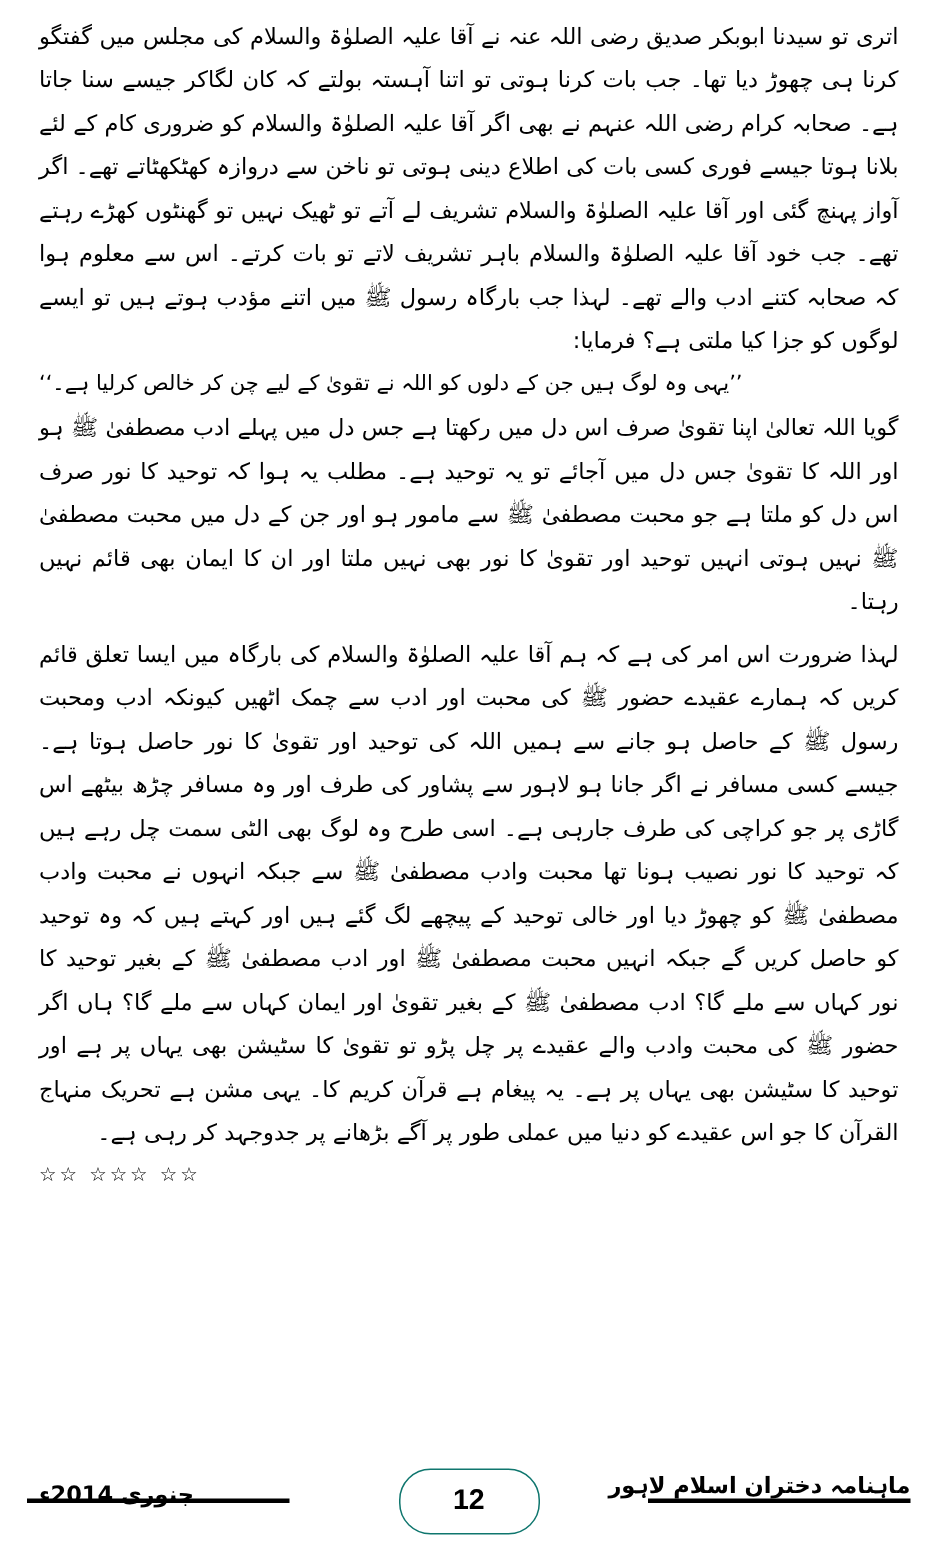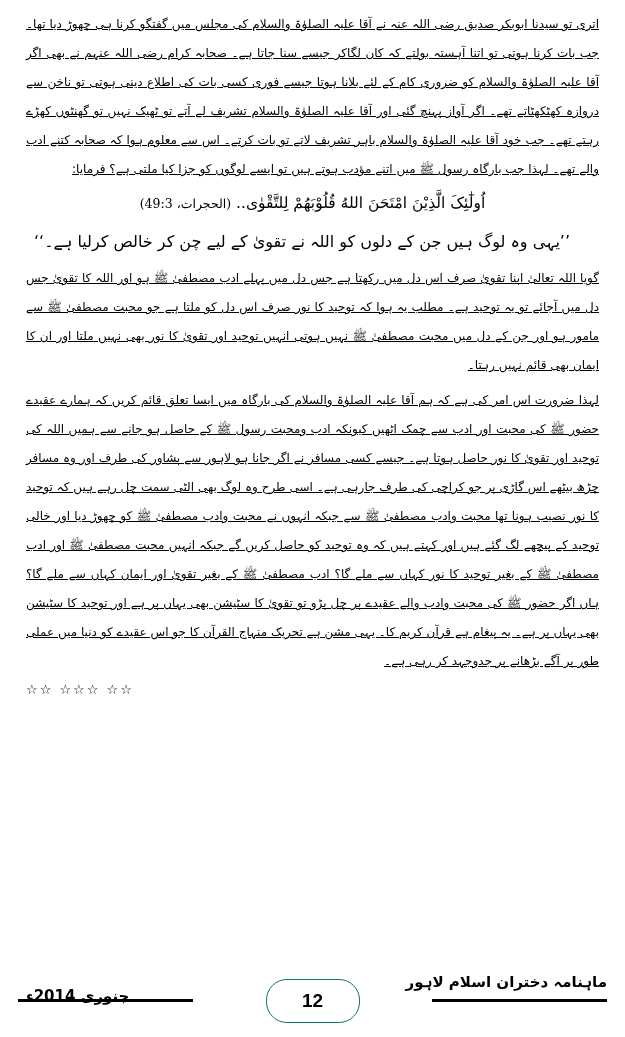--- a/index.html
+++ b/index.html
@@ -21,42 +21,41 @@
     position: absolute;
     left: 26px;
     top: 10px;
     width: 573px;
     height: 930px;
     direction: rtl;
     text-align: justify;
   }
   p.para {
     margin: 0 0 0 0;
-    font-size: 12px;
+    font-size: 15px;
     line-height: 29px;
     text-align: justify;
     text-justify: inter-word;
     direction: rtl;
     unicode-bidi: isolate;
-    text-decoration: underline;
   }
   .verse {
     margin: 4px 0 2px 0;
     font-size: 15.5px;
     line-height: 30px;
     text-align: center;
     direction: rtl;
     font-family: "DejaVu Serif", serif;
   }
   .verse .ref {
     font-size: 12.5px;
   }
   .quote-line {
-    margin: 8px;
-    font-size: 16px;
+    margin: 0;
+    font-size: 14px;
     line-height: 29px;
     text-align: left;
     direction: rtl;
   }
   .spacer-sm { height: 6px; }
   .stars {
     text-align: left;
     direction: rtl;
     font-size: 13px;
     letter-spacing: 2px;
@@ -108,40 +107,36 @@
     left: 26px;
     top: 22px;
     font-size: 15px;
     font-weight: bold;
     direction: rtl;
     font-family: "DejaVu Sans", sans-serif;
   }
   .footer-right-text {
     position: absolute;
     right: 18px;
-    top: 8px;
+    top: 16px;
     font-size: 15px;
     font-weight: bold;
     direction: rtl;
     font-family: "DejaVu Sans", sans-serif;
   }
 </style>
 </head>
 <body>
 
 <div class="page">
 
   <div class="body-area">
 
     <p class="para">اتری تو سیدنا ابوبکر صدیق رضی اللہ عنہ نے آقا علیہ الصلوٰۃ والسلام کی مجلس میں گفتگو کرنا ہی چھوڑ دیا تھا۔ جب بات کرنا ہوتی تو اتنا آہستہ بولتے کہ کان لگاکر جیسے سنا جاتا ہے۔ صحابہ کرام رضی اللہ عنہم نے بھی اگر آقا علیہ الصلوٰۃ والسلام کو ضروری کام کے لئے بلانا ہوتا جیسے فوری کسی بات کی اطلاع دینی ہوتی تو ناخن سے دروازہ کھٹکھٹاتے تھے۔ اگر آواز پہنچ گئی اور آقا علیہ الصلوٰۃ والسلام تشریف لے آتے تو ٹھیک نہیں تو گھنٹوں کھڑے رہتے تھے۔ جب خود آقا علیہ الصلوٰۃ والسلام باہر تشریف لاتے تو بات کرتے۔ اس سے معلوم ہوا کہ صحابہ کتنے ادب والے تھے۔ لہذا جب بارگاہ رسول ﷺ میں اتنے مؤدب ہوتے ہیں تو ایسے لوگوں کو جزا کیا ملتی ہے؟ فرمایا:</p>
 
-    <div class="verse">
-      <span>اُولٰٓئِکَ الَّذِیْنَ امْتَحَنَ اللهُ قُلُوْبَهُمْ لِلتَّقْوٰی..</span>
-      <span class="ref">(الحجرات، 49:3)</span>
-    </div>
 
     <p class="quote-line">’’یہی وہ لوگ ہیں جن کے دلوں کو اللہ نے تقویٰ کے لیے چن کر خالص کرلیا ہے۔‘‘</p>
 
     <p class="para">گویا اللہ تعالیٰ اپنا تقویٰ صرف اس دل میں رکھتا ہے جس دل میں پہلے ادب مصطفیٰ ﷺ ہو اور اللہ کا تقویٰ جس دل میں آجائے تو یہ توحید ہے۔ مطلب یہ ہوا کہ توحید کا نور صرف اس دل کو ملتا ہے جو محبت مصطفیٰ ﷺ سے مامور ہو اور جن کے دل میں محبت مصطفیٰ ﷺ نہیں ہوتی انہیں توحید اور تقویٰ کا نور بھی نہیں ملتا اور ان کا ایمان بھی قائم نہیں رہتا۔</p>
 
     <div class="spacer-sm"></div>
 
     <p class="para">لہذا ضرورت اس امر کی ہے کہ ہم آقا علیہ الصلوٰۃ والسلام کی بارگاہ میں ایسا تعلق قائم کریں کہ ہمارے عقیدے حضور ﷺ کی محبت اور ادب سے چمک اٹھیں کیونکہ ادب ومحبت رسول ﷺ کے حاصل ہو جانے سے ہمیں اللہ کی توحید اور تقویٰ کا نور حاصل ہوتا ہے۔ جیسے کسی مسافر نے اگر جانا ہو لاہور سے پشاور کی طرف اور وہ مسافر چڑھ بیٹھے اس گاڑی پر جو کراچی کی طرف جارہی ہے۔ اسی طرح وہ لوگ بھی الٹی سمت چل رہے ہیں کہ توحید کا نور نصیب ہونا تھا محبت وادب مصطفیٰ ﷺ سے جبکہ انہوں نے محبت وادب مصطفیٰ ﷺ کو چھوڑ دیا اور خالی توحید کے پیچھے لگ گئے ہیں اور کہتے ہیں کہ وہ توحید کو حاصل کریں گے جبکہ انہیں محبت مصطفیٰ ﷺ اور ادب مصطفیٰ ﷺ کے بغیر توحید کا نور کہاں سے ملے گا؟ ادب مصطفیٰ ﷺ کے بغیر تقویٰ اور ایمان کہاں سے ملے گا؟ ہاں اگر حضور ﷺ کی محبت وادب والے عقیدے پر چل پڑو تو تقویٰ کا سٹیشن بھی یہاں پر ہے اور توحید کا سٹیشن بھی یہاں پر ہے۔ یہ پیغام ہے قرآن کریم کا۔ یہی مشن ہے تحریک منہاج القرآن کا جو اس عقیدے کو دنیا میں عملی طور پر آگے بڑھانے پر جدوجہد کر رہی ہے۔</p>
 
     <div class="spacer-sm"></div>

